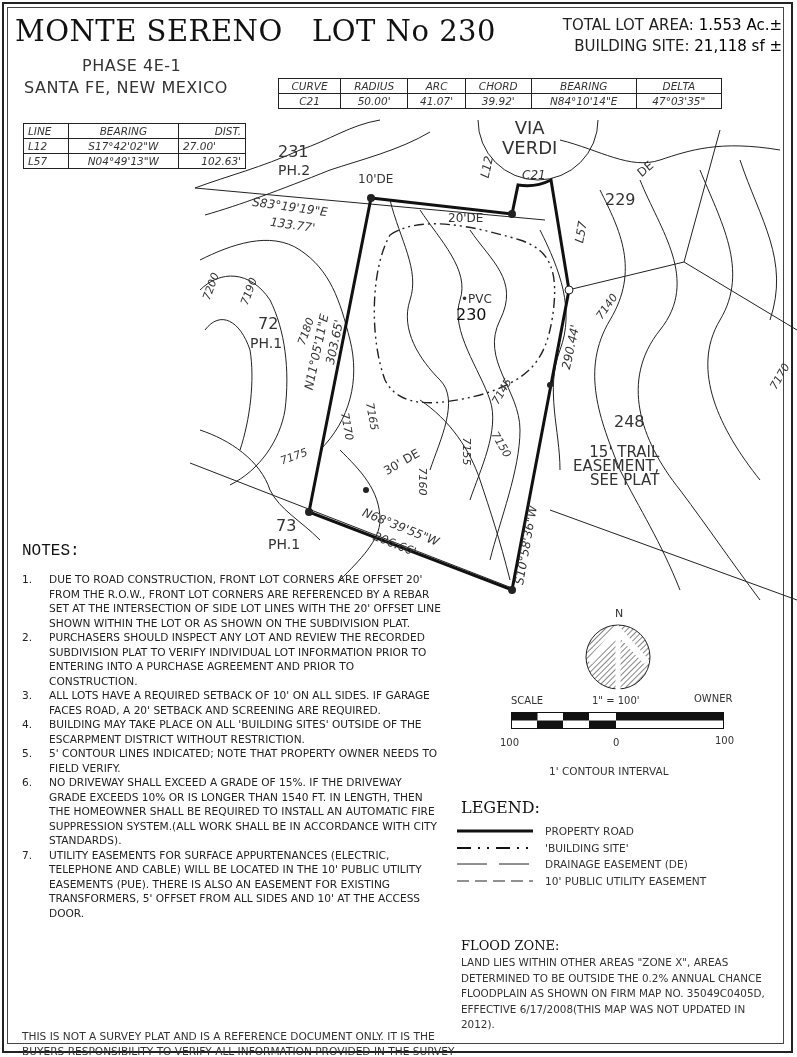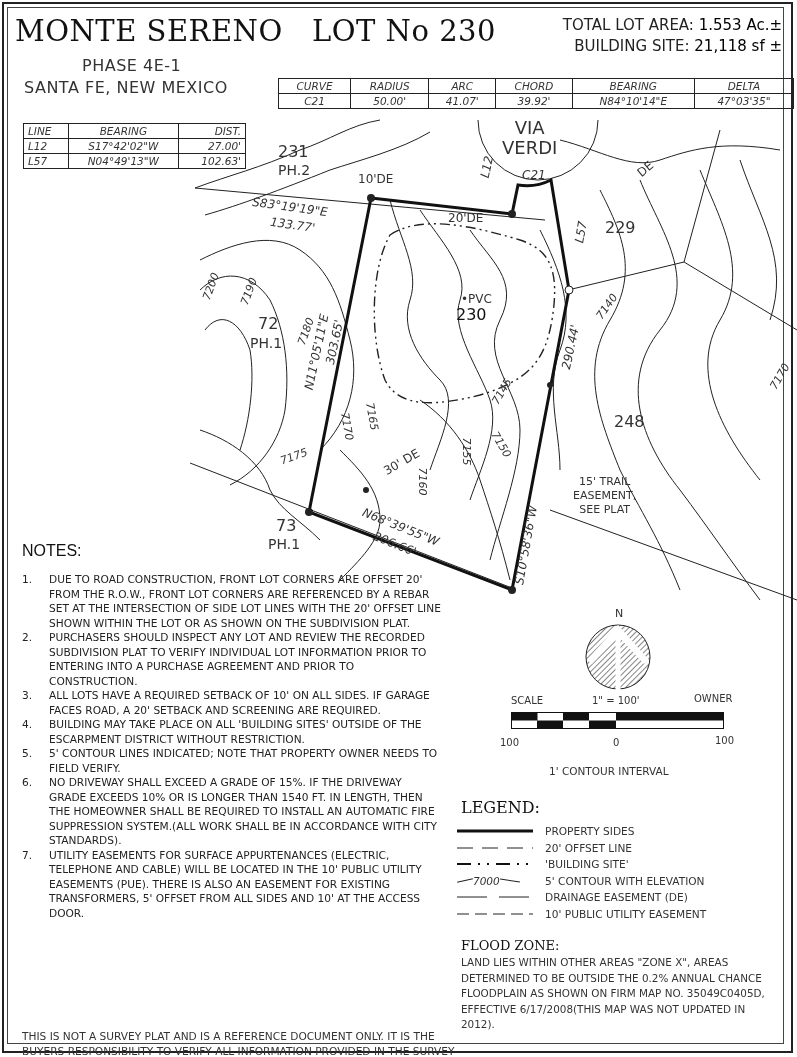--- a/index.html
+++ b/index.html
@@ -7,21 +7,21 @@
   .frame{position:absolute;left:2px;top:2px;width:791px;height:1051px;border:2px solid #222;box-sizing:border-box;}
   .frame-inner{position:absolute;left:7px;top:7px;width:777px;height:1037px;border:1px solid #444;box-sizing:border-box;}
   .abs{position:absolute;}
   .title{font-family:"DejaVu Serif",serif;font-size:29px;letter-spacing:0.5px;white-space:nowrap;}
   .sub{font-size:16px;color:#333;white-space:nowrap;letter-spacing:0.5px;}
   .area{font-size:15px;color:#222;white-space:nowrap;text-align:right;}
   .area b{font-weight:normal;color:#000;}
   table.tbl{border-collapse:collapse;font-family:"DejaVu Sans",sans-serif;font-style:italic;font-size:10.5px;color:#333;}
   table.tbl td{border:1px solid #222;padding:0 4px;height:14px;text-align:center;white-space:nowrap;}
   .lbl{position:absolute;font-size:12px;color:#333;white-space:nowrap;}
-  .notes-h{font-family:Liberation Sans, sans-serif;font-size:16px;}
+  .notes-h{font-family:Liberation Mono, monospace;font-size:16px;}
   .notes{font-size:10.6px;line-height:14.5px;color:#222;}
   .note{display:flex;}
   .note .n{width:27px;flex:none;}
   .disc{font-size:10.6px;line-height:14.5px;color:#333;margin-top:32px;}
   .legend-h{font-family:"DejaVu Serif",serif;font-size:16px;}
   .leg-row{display:flex;align-items:center;height:16.5px;font-size:10.6px;color:#333;}
   .leg-row .sw{width:76px;margin-right:12px;flex:none;}
   .flood-h{font-family:"DejaVu Serif",serif;font-size:13px;}
   .flood{font-size:10.4px;line-height:15.5px;color:#333;}
   .small{font-size:10px;color:#333;}
@@ -39,21 +39,21 @@
 
 <div class="abs area" style="right:15px;top:16px;">
   <span>TOTAL LOT AREA:</span>
   <b>1.553 Ac.±</b>
 </div>
 <div class="abs area" style="right:15px;top:37px;">
   <span>BUILDING SITE:</span>
   <b>21,118 sf ±</b>
 </div>
 
-<table class="tbl abs" style="left:278px;top:78px;width:516px;">
+<table class="tbl abs" style="left:278px;top:78px;width:444px;">
   <tbody>
       <tr>
     <td>CURVE</td>
     <td>RADIUS</td>
     <td>ARC</td>
     <td>CHORD</td>
     <td>BEARING</td>
     <td>DELTA</td>
   </tr>
   <tr>
@@ -70,21 +70,21 @@
 <table class="tbl abs" style="left:23px;top:123px;width:223px;">
   <tbody>
       <tr>
     <td style="text-align:left">LINE</td>
     <td>BEARING</td>
     <td style="text-align:right">DIST.</td>
   </tr>
   <tr>
     <td style="text-align:left">L12</td>
     <td>S17°42'02"W</td>
-    <td style="text-align:right">27.00'</td>
+    <td style="text-align:left">27.00'</td>
   </tr>
   <tr>
     <td style="text-align:left">L57</td>
     <td>N04°49'13"W</td>
     <td style="text-align:right">102.63'</td>
   </tr>
 </tbody>
   </table>
 
 <svg class="abs" style="left:0;top:0;" width="797" height="610" viewBox="0 0 797 610">
@@ -142,21 +142,21 @@
 <div class="lbl" style="left:570px;top:225px;transform:rotate(-80deg);font-style:italic;">L57</div>
 <div class="lbl" style="left:461px;top:292px;">•PVC</div>
 <div class="lbl" style="left:456px;top:305px;font-size:16px;color:#111;">230</div>
 
 <div class="lbl" style="left:278px;top:142px;font-size:16px;">231</div>
 <div class="lbl" style="left:278px;top:162px;font-size:14px;">PH.2</div>
 <div class="lbl" style="left:258px;top:314px;font-size:16px;">72</div>
 <div class="lbl" style="left:250px;top:335px;font-size:14px;">PH.1</div>
 <div class="lbl" style="left:276px;top:516px;font-size:16px;">73</div>
 <div class="lbl" style="left:268px;top:536px;font-size:14px;">PH.1</div>
-<div class="lbl" style="left:605px;top:190px;font-size:16px;margin-top:28px;">229</div>
+<div class="lbl" style="left:605px;top:190px;font-size:16px;">229</div>
 <div class="lbl" style="left:614px;top:412px;font-size:16px;">248</div>
 
 <div class="lbl" style="left:358px;top:172px;">10'DE</div>
 <div class="lbl" style="left:448px;top:211px;">20'DE</div>
 <div class="lbl" style="left:382px;top:455px;transform:rotate(-30deg);">30' DE</div>
 <div class="lbl" style="left:637px;top:162px;transform:rotate(-40deg);">DE</div>
 
 <div class="lbl" style="left:252px;top:200px;transform:rotate(8deg);font-style:italic;">S83°19'19"E</div>
 <div class="lbl" style="left:270px;top:218px;transform:rotate(8deg);font-style:italic;">133.77'</div>
 <div class="lbl" style="left:278px;top:345px;transform:rotate(-78deg);font-style:italic;">N11°05'11"E</div>
@@ -172,21 +172,21 @@
 <div class="lbl" style="left:280px;top:450px;transform:rotate(-20deg);font-style:italic;font-size:11px;">7175</div>
 <div class="lbl" style="left:333px;top:420px;transform:rotate(80deg);font-style:italic;font-size:11px;">7170</div>
 <div class="lbl" style="left:358px;top:410px;transform:rotate(80deg);font-style:italic;font-size:11px;">7165</div>
 <div class="lbl" style="left:408px;top:475px;transform:rotate(90deg);font-style:italic;font-size:11px;">7160</div>
 <div class="lbl" style="left:452px;top:445px;transform:rotate(90deg);font-style:italic;font-size:11px;">7155</div>
 <div class="lbl" style="left:487px;top:438px;transform:rotate(60deg);font-style:italic;font-size:11px;">7150</div>
 <div class="lbl" style="left:488px;top:385px;transform:rotate(-60deg);font-style:italic;font-size:11px;">7145</div>
 <div class="lbl" style="left:593px;top:300px;transform:rotate(-55deg);font-style:italic;font-size:11px;">7140</div>
 <div class="lbl" style="left:766px;top:370px;transform:rotate(-60deg);font-style:italic;font-size:11px;">7170</div>
 
-<div class="lbl" style="left:573px;top:475px;font-size:11px;line-height:14px;text-align:center;">
+<div class="lbl" style="left:573px;top:445px;font-size:15px;line-height:14px;text-align:right;">
   <div>15' TRAIL</div>
   <div>EASEMENT,</div>
   <div>SEE PLAT</div>
 </div>
 
 <div class="abs small" style="left:615px;top:607px;font-size:11px;">N</div>
 <svg class="abs" style="left:583px;top:622px;" width="70" height="70" viewBox="0 0 70 70">
   <defs>
     <pattern id="hatch" patternUnits="userSpaceOnUse" width="4" height="4" patternTransform="rotate(45)">
       <line x1="0" y1="0" x2="0" y2="4" stroke="#333" stroke-width="1.2"></line>
@@ -246,41 +246,27 @@
 </div>
 
 <div class="abs disc" style="left:22px;top:997px;width:450px;">THIS IS NOT A SURVEY PLAT AND IS A REFERENCE DOCUMENT ONLY. IT IS THE BUYERS RESPONSIBILITY TO VERIFY ALL INFORMATION PROVIDED IN THE SURVEY PLATS AND ENGINEERING PLANS.</div>
 
 <div class="abs legend-h" style="left:461px;top:798px;">LEGEND:</div>
 <div class="abs" style="left:457px;top:823px;">
   <div class="leg-row">
     <svg class="sw" height="8">
         <line x1="0" y1="4" x2="76" y2="4" stroke="#111" stroke-width="3"></line>
       </svg>
-    <span>PROPERTY SIDES</span>
-  </div>
-  <div class="leg-row">
-    <svg class="sw" height="8">
-        <line x1="0" y1="4" x2="76" y2="4" stroke="#222" stroke-width="1" stroke-dasharray="16,9"></line>
-      </svg>
-    <span>20' OFFSET LINE</span>
+    <span>PROPERTY ROAD</span>
   </div>
   <div class="leg-row">
     <svg class="sw" height="8">
         <line x1="0" y1="4" x2="76" y2="4" stroke="#111" stroke-width="2" stroke-dasharray="14,7,2,7,2,7"></line>
       </svg>
     <span>'BUILDING SITE'</span>
-  </div>
-  <div class="leg-row">
-    <span class="sw" style="display:flex;align-items:center;font-style:italic;font-size:10.5px;">
-      <span style="display:inline-block;width:16px;border-top:1px solid #222;transform:rotate(-12deg);"></span>
-      <span>7000</span>
-      <span style="display:inline-block;width:20px;border-top:1px solid #222;transform:rotate(8deg);"></span>
-    </span>
-    <span>5' CONTOUR WITH ELEVATION</span>
   </div>
   <div class="leg-row">
     <svg class="sw" height="8">
         <line x1="0" y1="4" x2="76" y2="4" stroke="#222" stroke-width="1" stroke-dasharray="30,12"></line>
       </svg>
     <span>DRAINAGE EASEMENT (DE)</span>
   </div>
   <div class="leg-row">
     <svg class="sw" height="8">
         <line x1="0" y1="4" x2="76" y2="4" stroke="#222" stroke-width="1" stroke-dasharray="12,6"></line>

